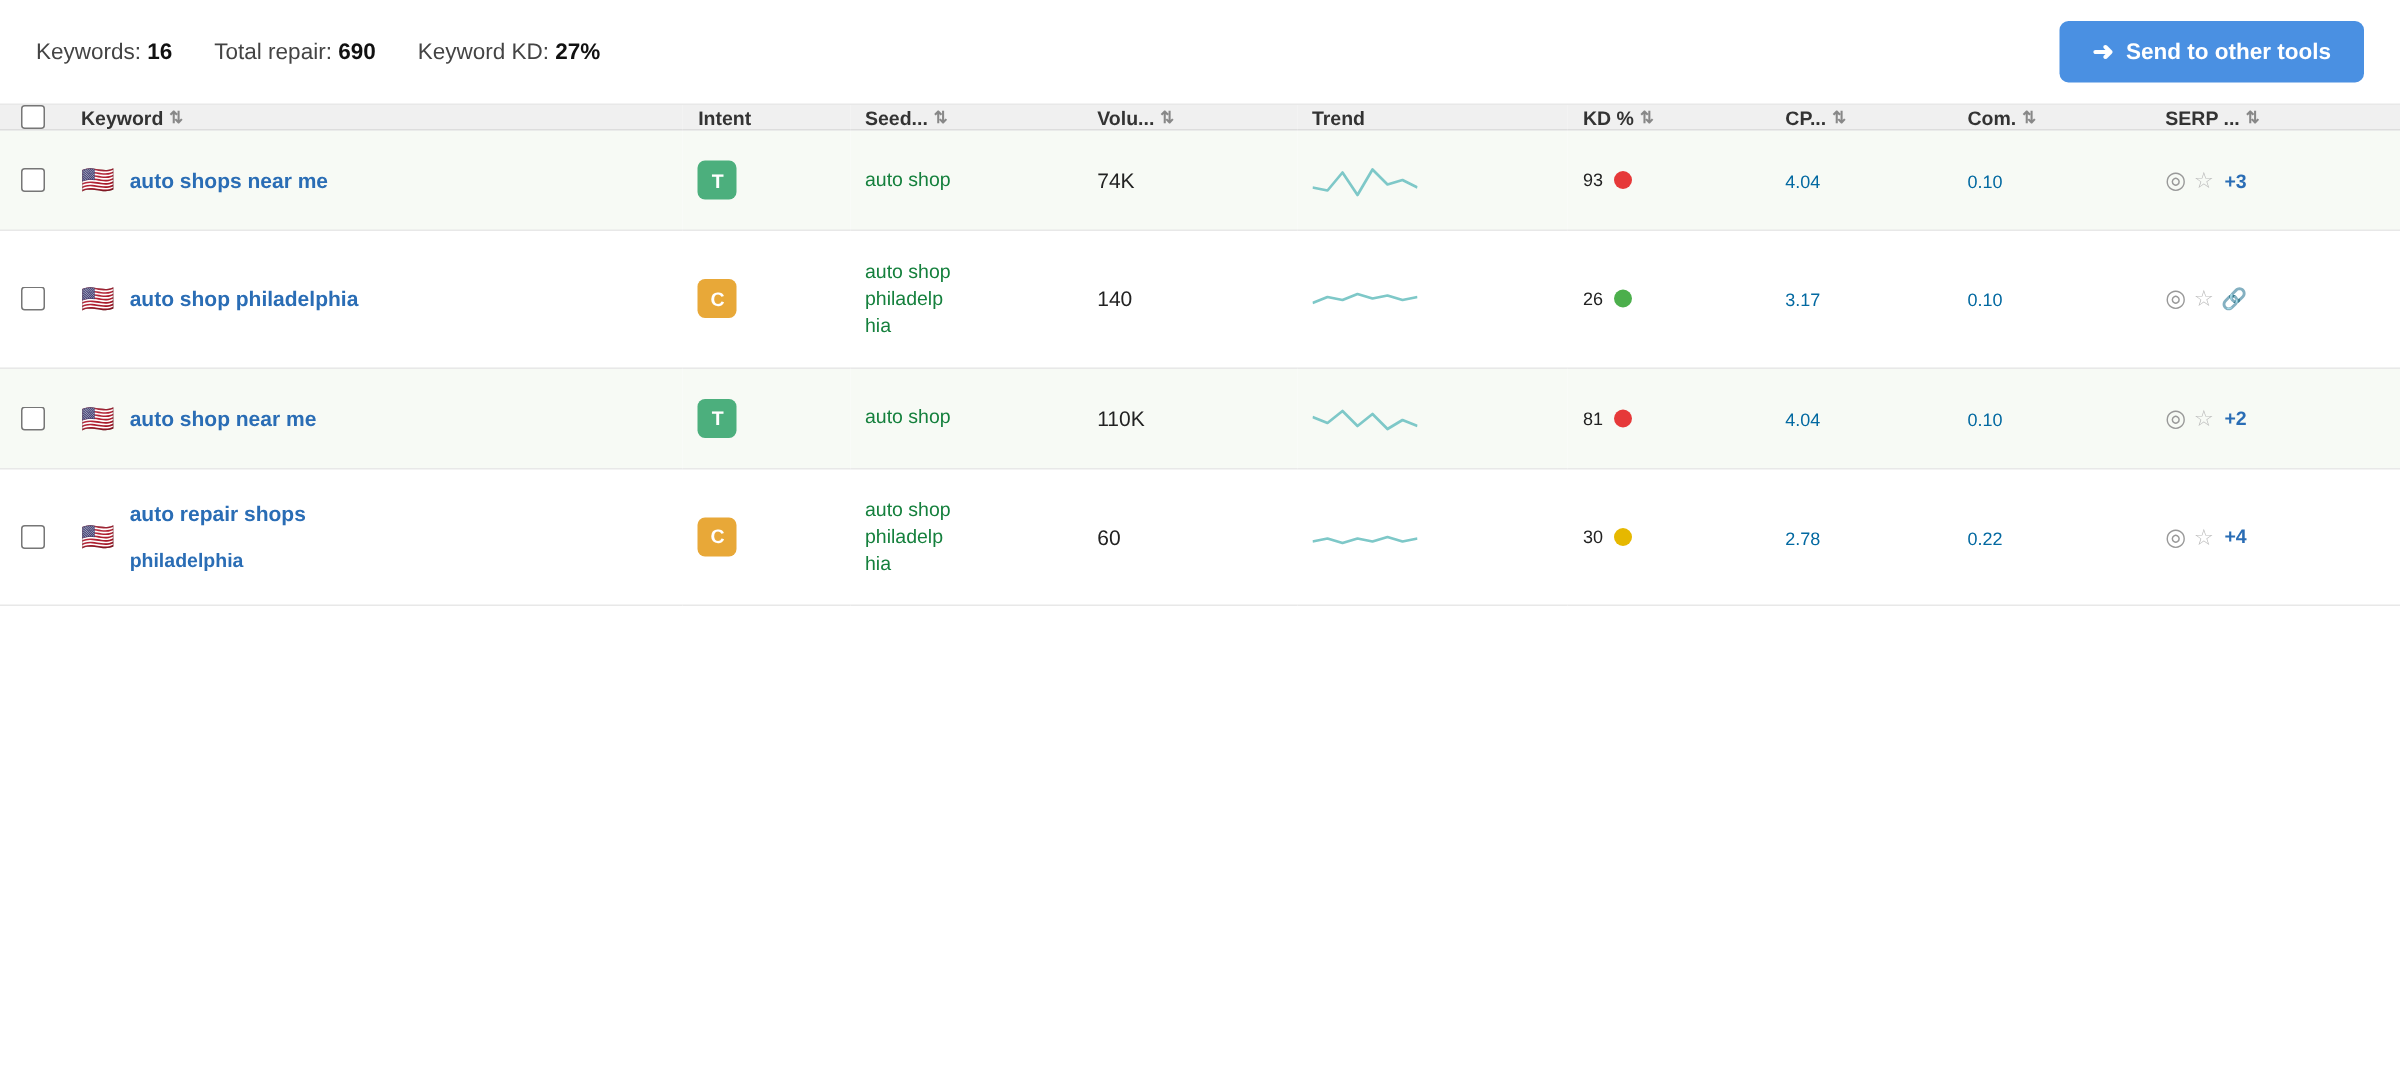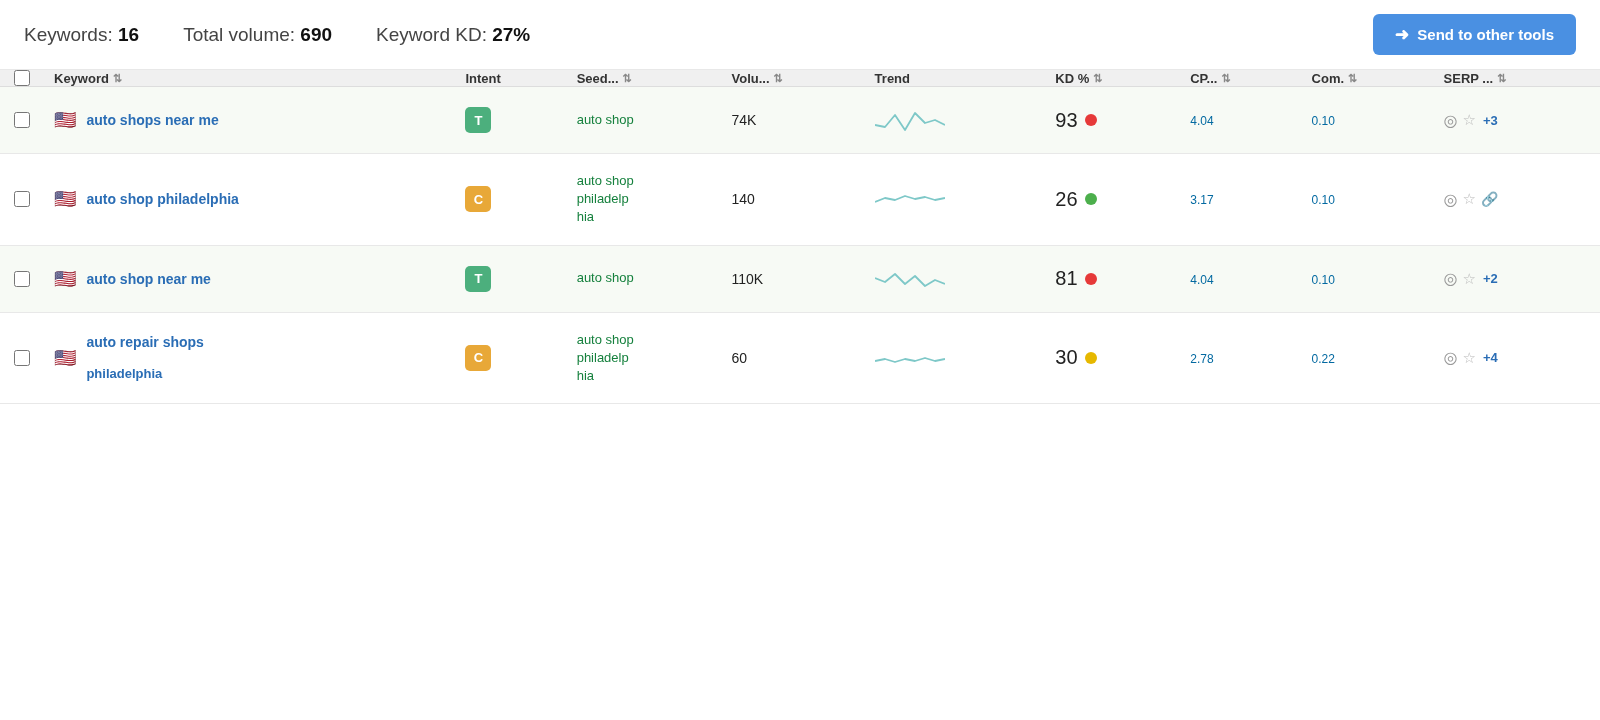--- a/index.html
+++ b/index.html
@@ -15,22 +15,22 @@
       align-items: center;
       justify-content: space-between;
       padding: 14px 24px;
       border-bottom: 1px solid #e8e8e8;
       background: #fff;
     }
 
     .stats {
       display: flex;
       align-items: center;
-      gap: 44px;
-      font-size: 19px;
+      gap: 28px;
+      font-size: 15px;
       color: #444;
     }
 
     .stats span b {
       font-weight: 700;
       color: #111;
     }
 
     .send-btn {
       display: flex;
@@ -161,21 +161,21 @@
     }
 
     .trend-svg {
       display: block;
     }
 
     .kd-cell {
       display: flex;
       align-items: center;
       gap: 7px;
-      font-size: 20px;
+      font-size: 12px;
       font-weight: 500;
     }
 
     .kd-dot {
       width: 12px;
       height: 12px;
       border-radius: 50%;
       flex-shrink: 0;
     }
 
@@ -230,21 +230,21 @@
 </head>
 <body>
 
 <div class="top-bar">
   <div class="stats">
     <span>
       <span>Keywords:</span>
       <b>16</b>
     </span>
     <span>
-      <span>Total volume:</span>
+      <span>Total repair:</span>
       <b>690</b>
     </span>
     <span>
       <span>Keyword KD:</span>
       <b>27%</b>
     </span>
   </div>
   <button class="send-btn">
     <span class="arrow-icon">➜</span>
     <span>Send to other tools</span>

